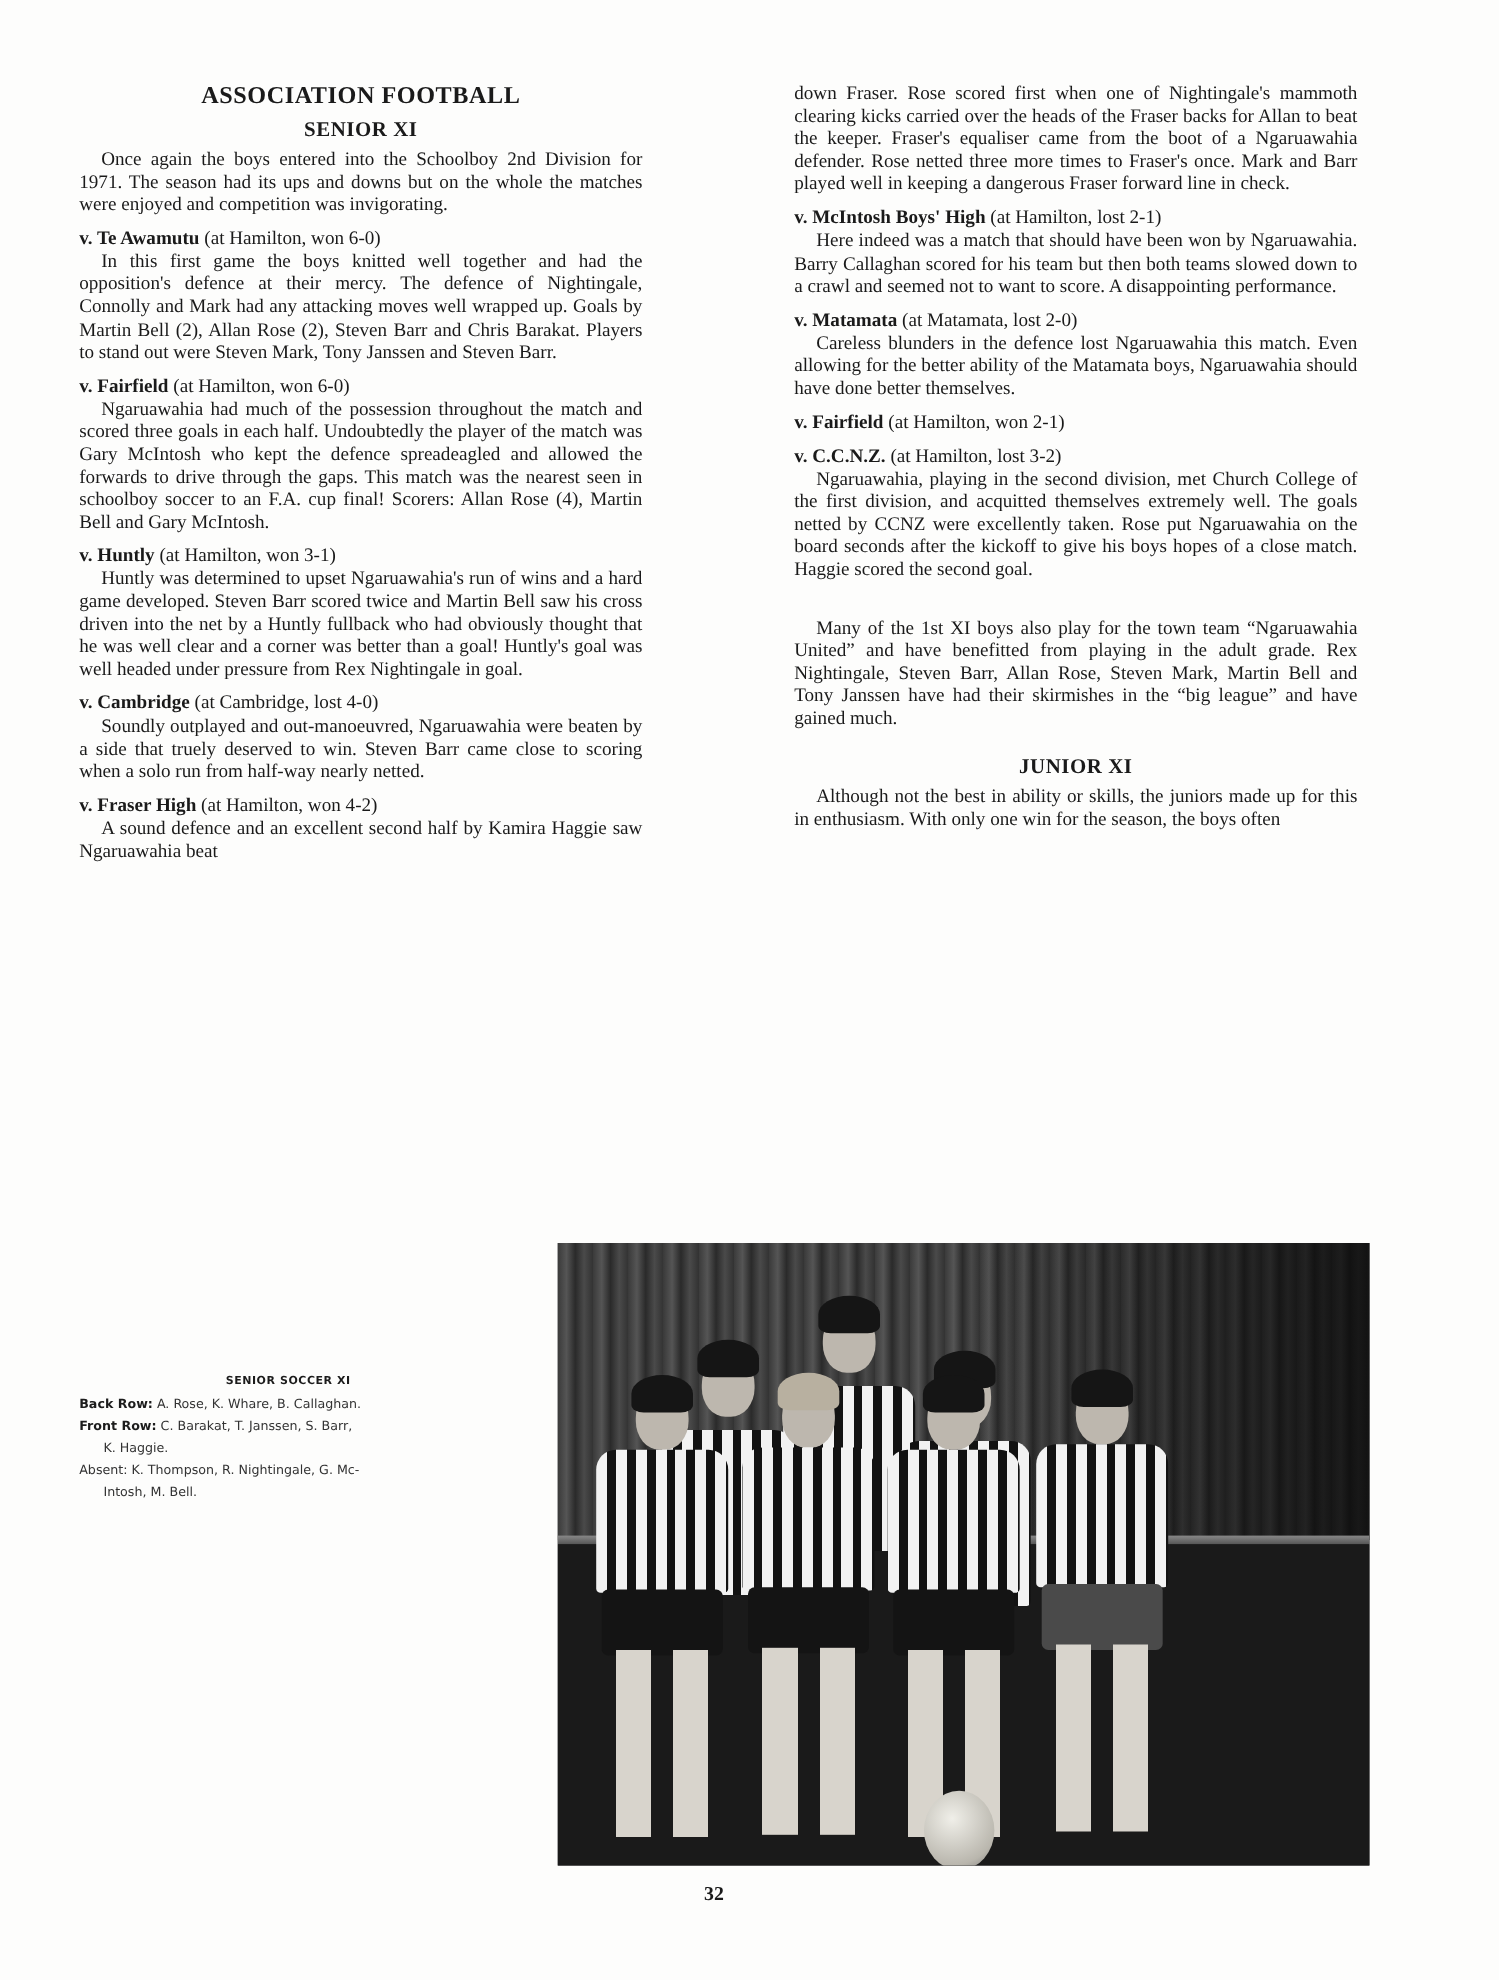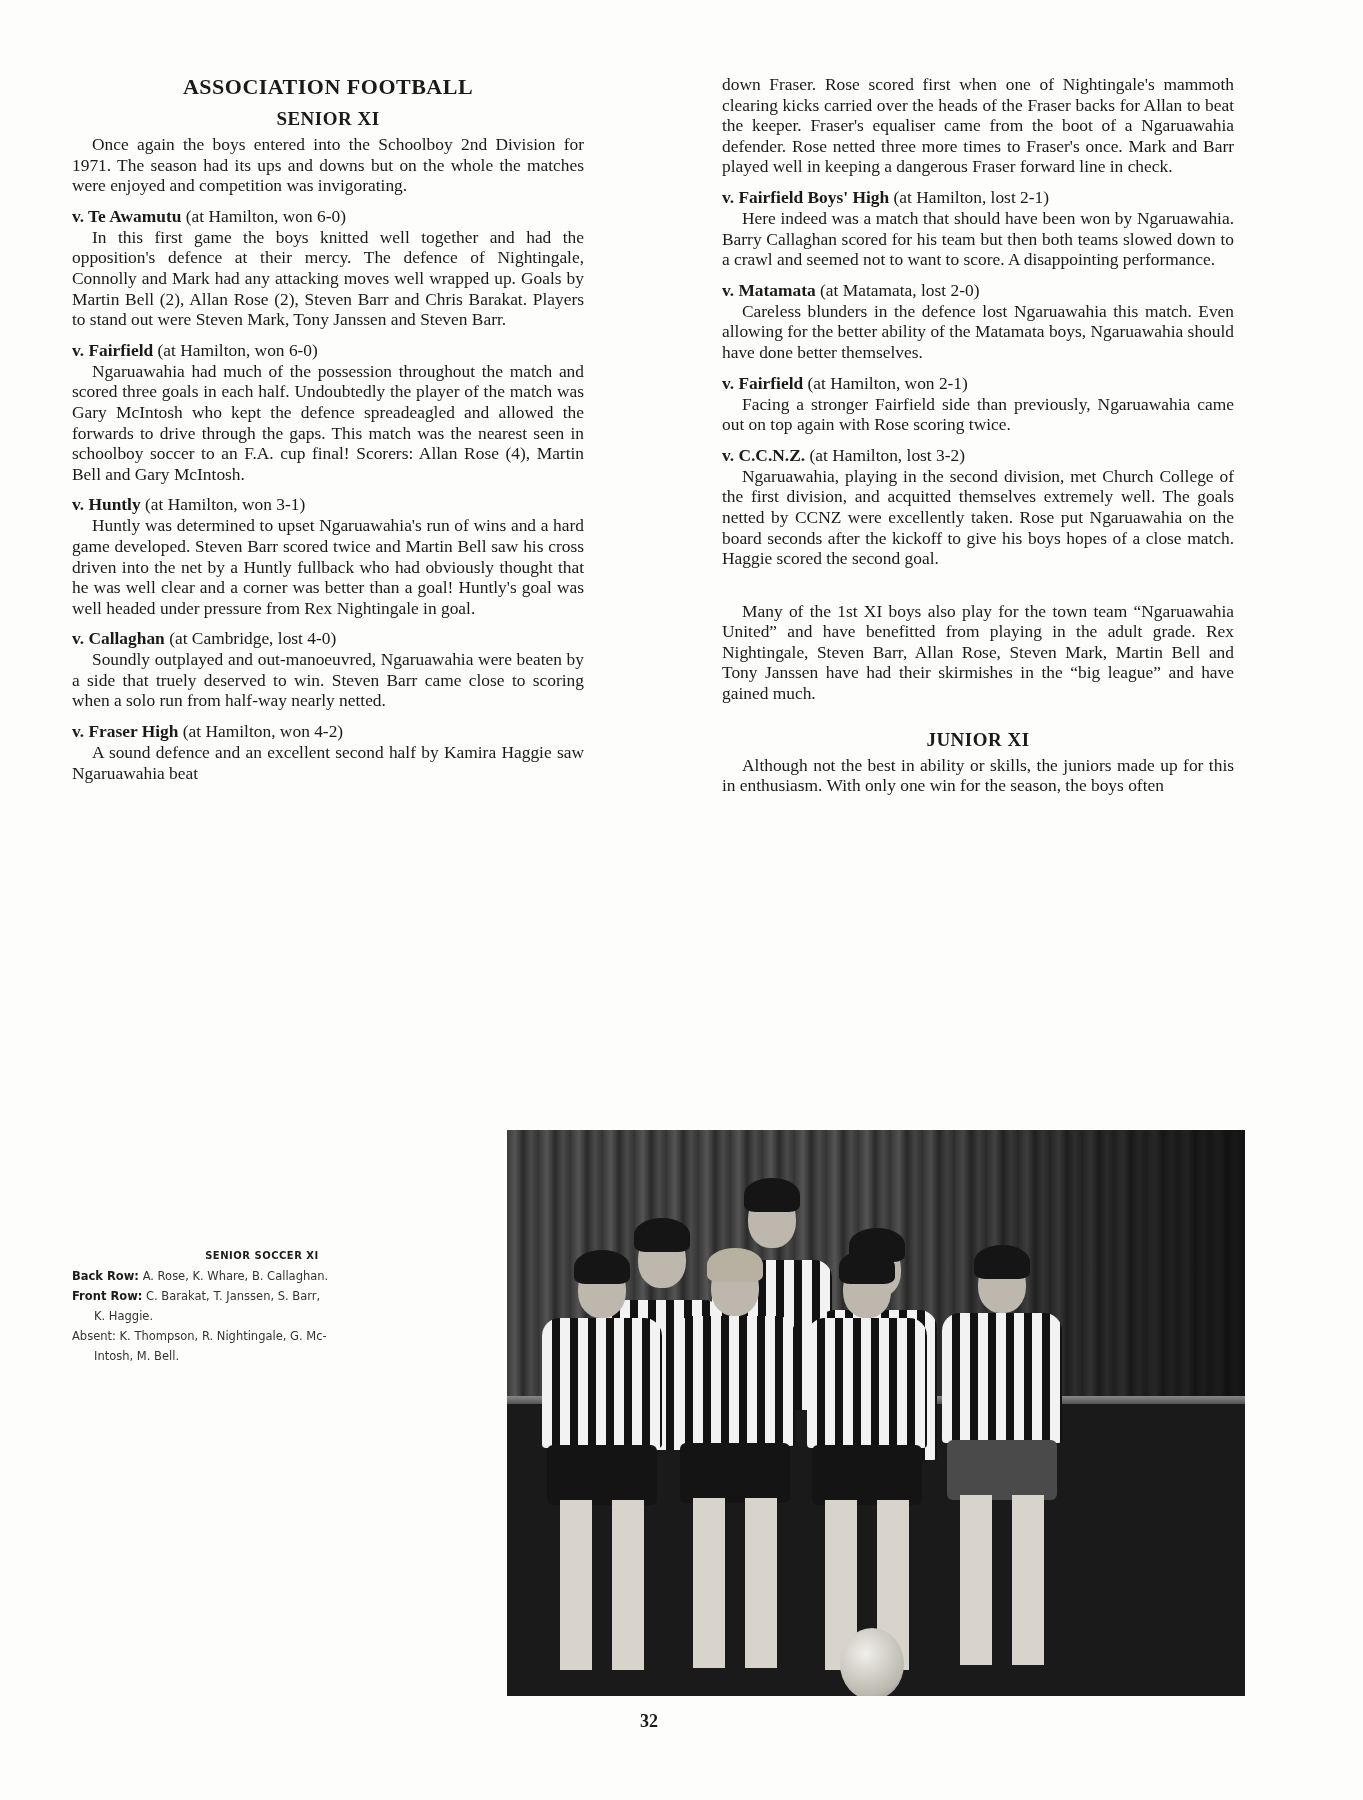--- a/index.html
+++ b/index.html
@@ -86,60 +86,59 @@
     <div class="match">
       <div class="match-head">
         <span class="opp">v. Huntly</span>
         <span>(at Hamilton, won 3-1)</span>
       </div>
       <p>Huntly was determined to upset Ngaruawahia's run of wins and a hard game developed. Steven Barr scored twice and Martin Bell saw his cross driven into the net by a Huntly fullback who had obviously thought that he was well clear and a corner was better than a goal! Huntly's goal was well headed under pressure from Rex Nightingale in goal.</p>
     </div>
 
     <div class="match">
       <div class="match-head">
-        <span class="opp">v. Callaghan</span>
+        <span class="opp">v. Cambridge</span>
         <span>(at Cambridge, lost 4-0)</span>
       </div>
       <p>Soundly outplayed and out-manoeuvred, Ngaruawahia were beaten by a side that truely deserved to win. Steven Barr came close to scoring when a solo run from half-way nearly netted.</p>
     </div>
 
     <div class="match">
       <div class="match-head">
         <span class="opp">v. Fraser High</span>
         <span>(at Hamilton, won 4-2)</span>
       </div>
       <p>A sound defence and an excellent second half by Kamira Haggie saw Ngaruawahia beat</p>
     </div>
   </div>
 
   <div class="col col-right">
     <p class="noindent">down Fraser. Rose scored first when one of Nightingale's mammoth clearing kicks carried over the heads of the Fraser backs for Allan to beat the keeper. Fraser's equaliser came from the boot of a Ngaruawahia defender. Rose netted three more times to Fraser's once. Mark and Barr played well in keeping a dangerous Fraser forward line in check.</p>
 
     <div class="match">
       <div class="match-head">
-        <span class="opp">v. Fairfield Boys' High</span>
+        <span class="opp">v. McIntosh Boys' High</span>
         <span>(at Hamilton, lost 2-1)</span>
       </div>
       <p>Here indeed was a match that should have been won by Ngaruawahia. Barry Callaghan scored for his team but then both teams slowed down to a crawl and seemed not to want to score. A disappointing performance.</p>
     </div>
 
     <div class="match">
       <div class="match-head">
         <span class="opp">v. Matamata</span>
         <span>(at Matamata, lost 2-0)</span>
       </div>
       <p>Careless blunders in the defence lost Ngaruawahia this match. Even allowing for the better ability of the Matamata boys, Ngaruawahia should have done better themselves.</p>
     </div>
 
     <div class="match">
       <div class="match-head">
         <span class="opp">v. Fairfield</span>
         <span>(at Hamilton, won 2-1)</span>
       </div>
-      <p>Facing a stronger Fairfield side than previously, Ngaruawahia came out on top again with Rose scoring twice.</p>
     </div>
 
     <div class="match">
       <div class="match-head">
         <span class="opp">v. C.C.N.Z.</span>
         <span>(at Hamilton, lost 3-2)</span>
       </div>
       <p>Ngaruawahia, playing in the second division, met Church College of the first division, and acquitted themselves extremely well. The goals netted by CCNZ were excellently taken. Rose put Ngaruawahia on the board seconds after the kickoff to give his boys hopes of a close match. Haggie scored the second goal.</p>
     </div>
 

